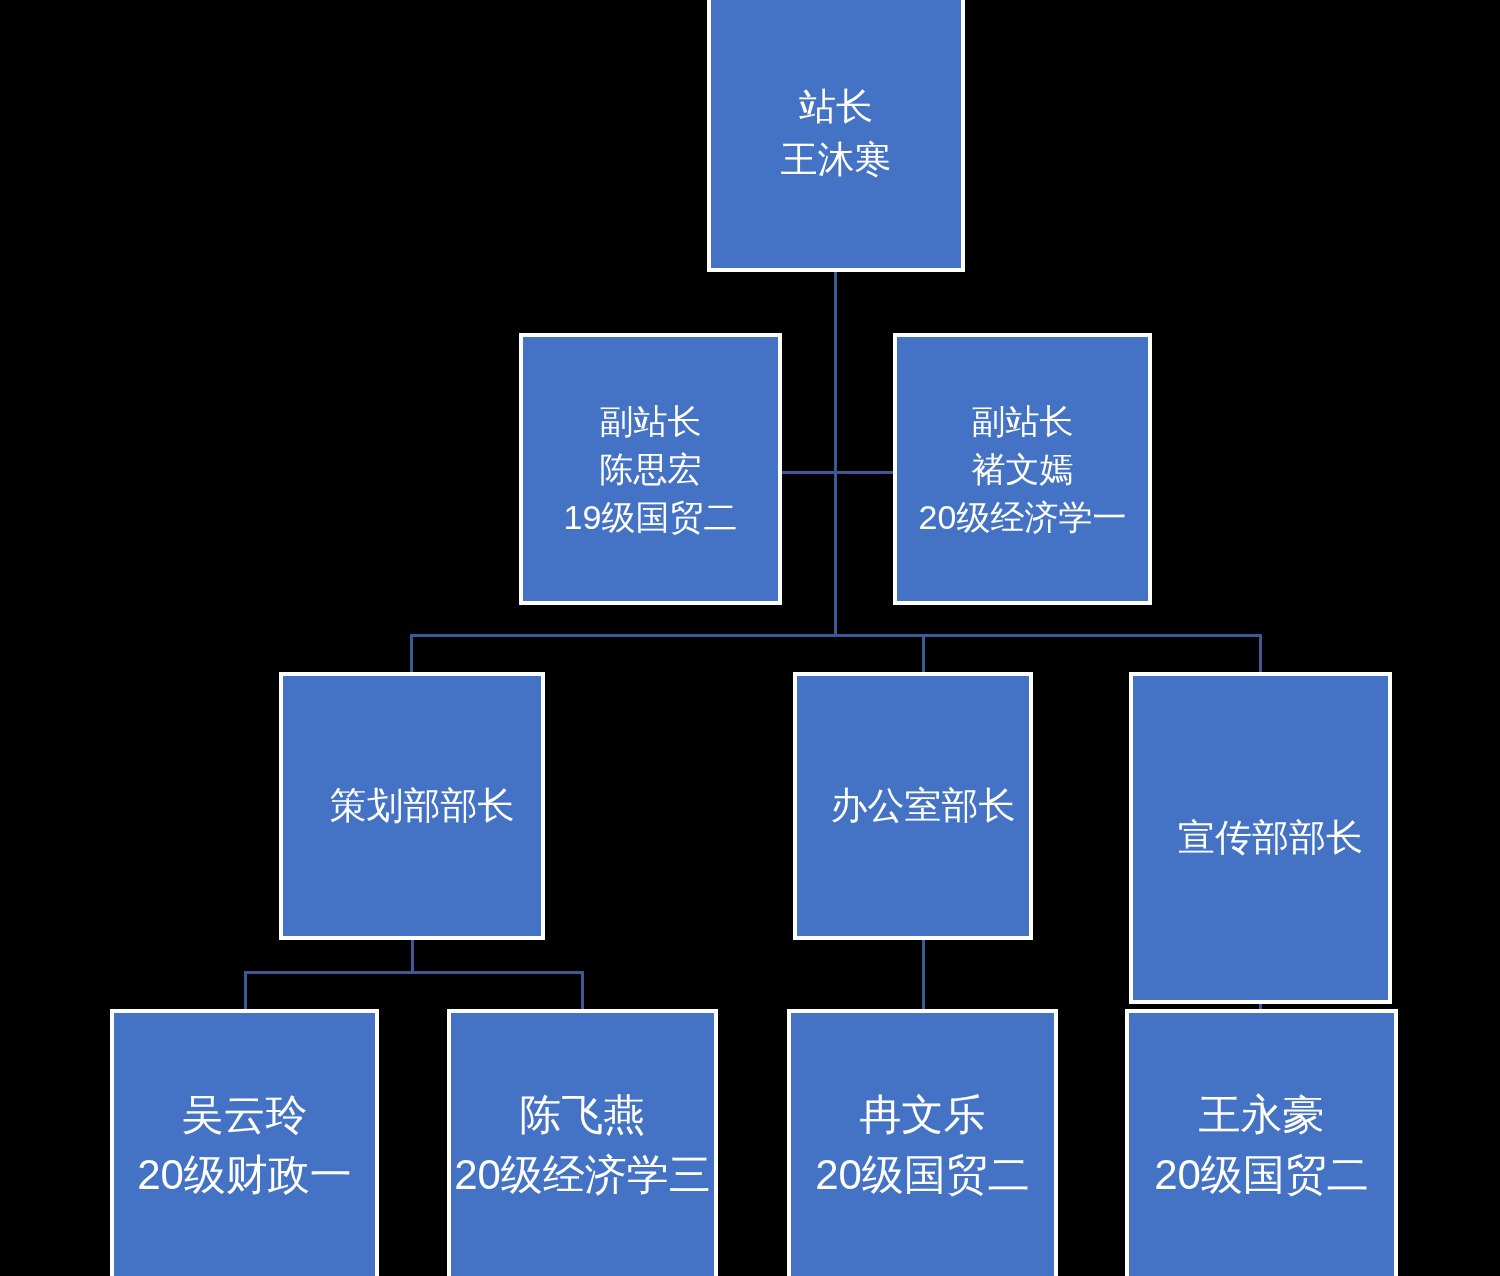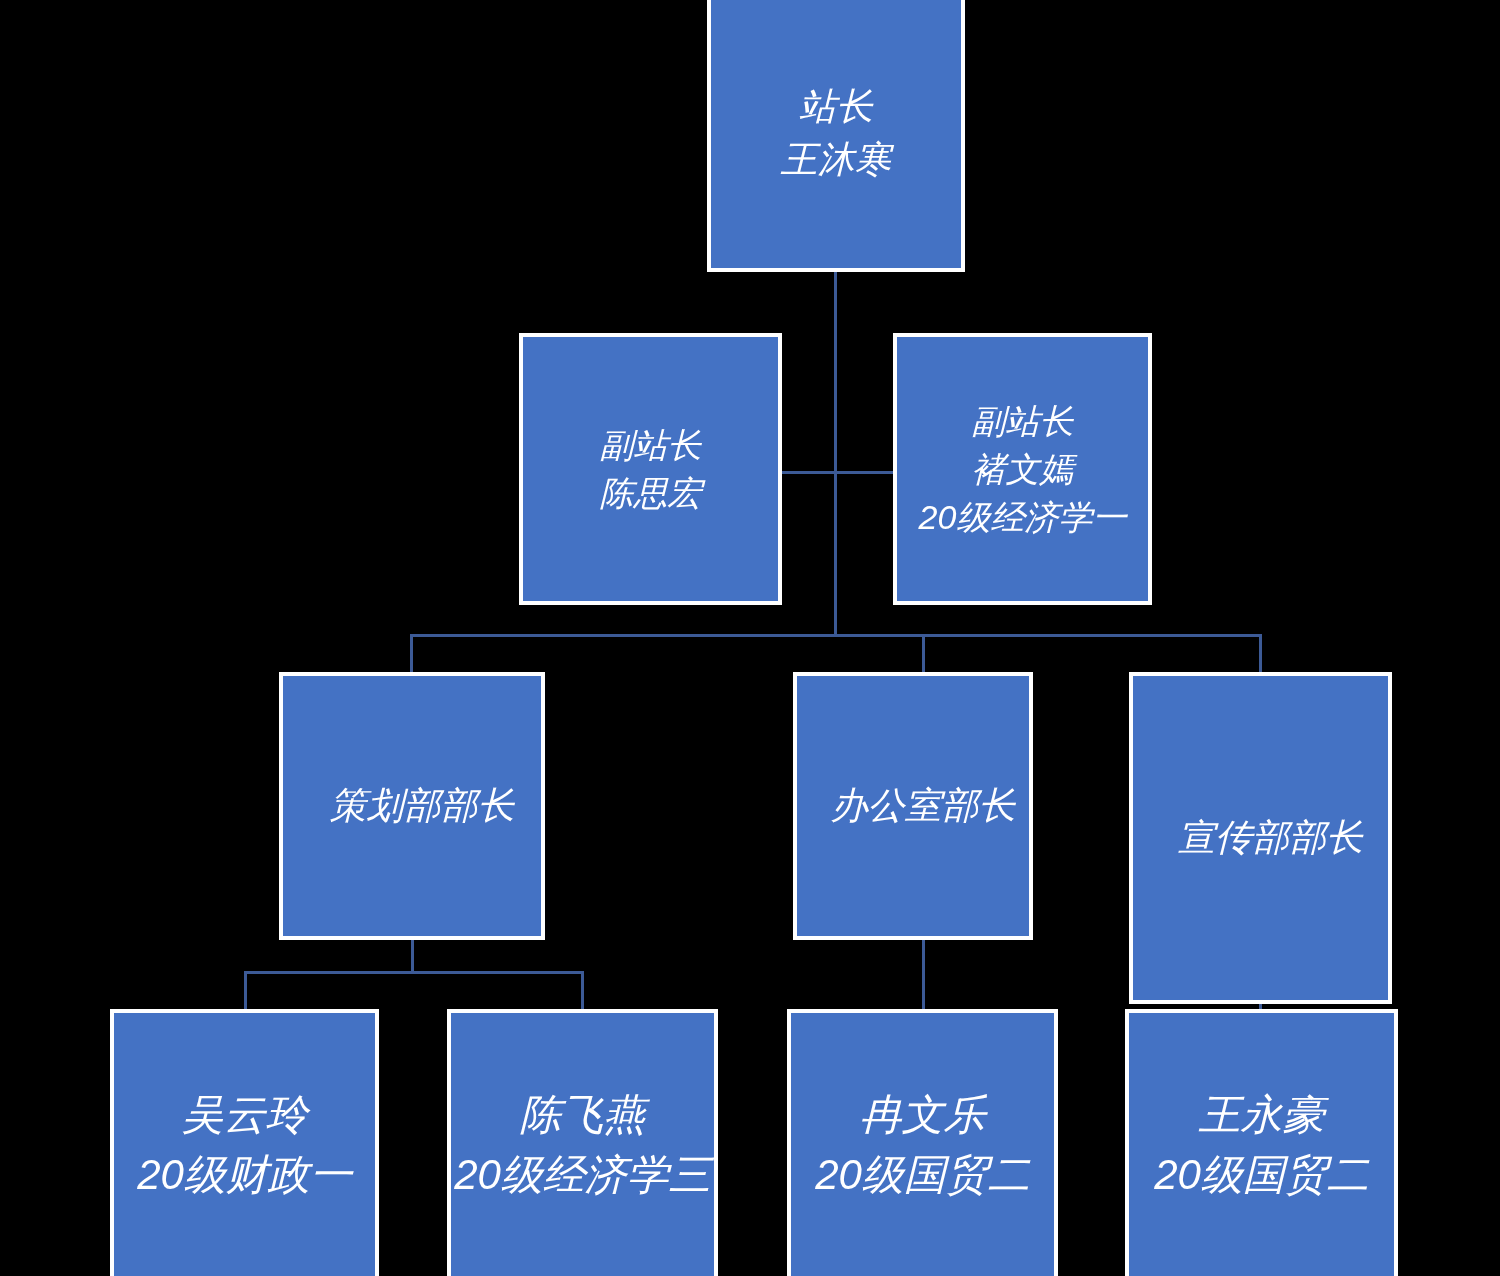--- a/index.html
+++ b/index.html
@@ -28,21 +28,20 @@
     text-align: center;
     z-index: 3;
   }
   .node .line1,
   .node .line2,
   .node .line3 {
     display: block;
     white-space: nowrap;
     line-height: 1.42;
     font-weight: 400;
-    font-style: italic;
   }
   
   .tier-top .line1,
   .tier-top .line2,
   .tier-top .line3 { font-size: 37px; }
 
   .tier-deputy .line1,
   .tier-deputy .line2,
   .tier-deputy .line3 { font-size: 34px; }
 
@@ -87,20 +86,21 @@
   <div class="conn v" style="left:1259px; top:940px; height:70px;"></div>
 
   <div class="node tier-top" style="left:707px; top:-4px; width:258px; height:276px;">
     <span class="line1">站长</span>
     <span class="line2">王沐寒</span>
   </div>
 
   <div class="node tier-deputy" style="left:519px; top:333px; width:263px; height:272px;">
     <span class="line1">副站长</span>
     <span class="line2">陈思宏</span>
+    <span class="line3">19级国贸二</span>
   </div>
 
   <div class="node tier-deputy" style="left:893px; top:333px; width:259px; height:272px;">
     <span class="line1">副站长</span>
     <span class="line2">褚文嫣</span>
     <span class="line3">20级经济学一</span>
   </div>
 
   <div class="node tier-dept" style="left:279px; top:672px; width:266px; height:268px;">
     <span class="line1">策划部部长</span>

